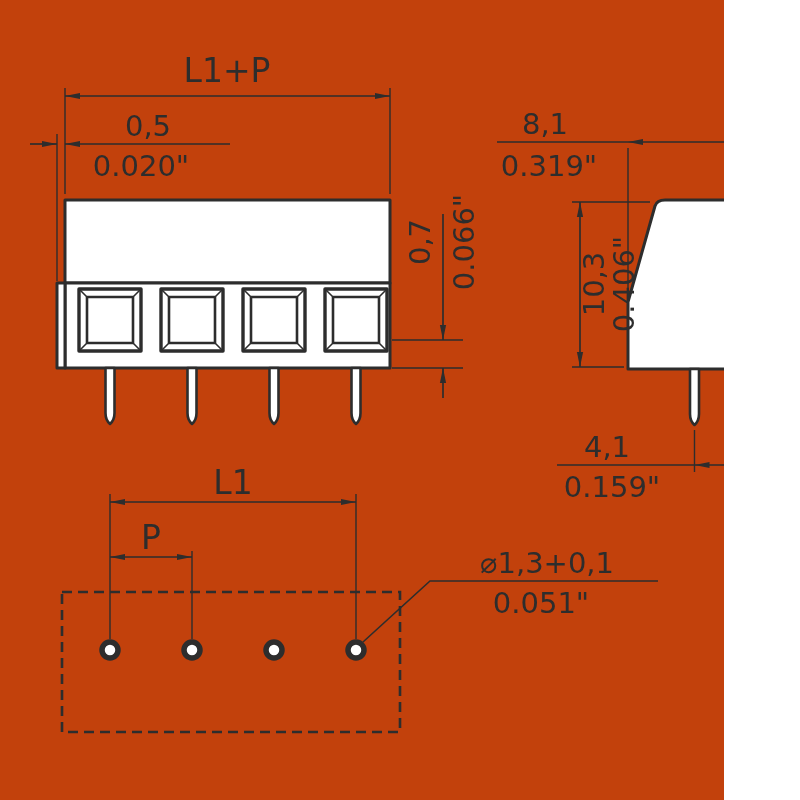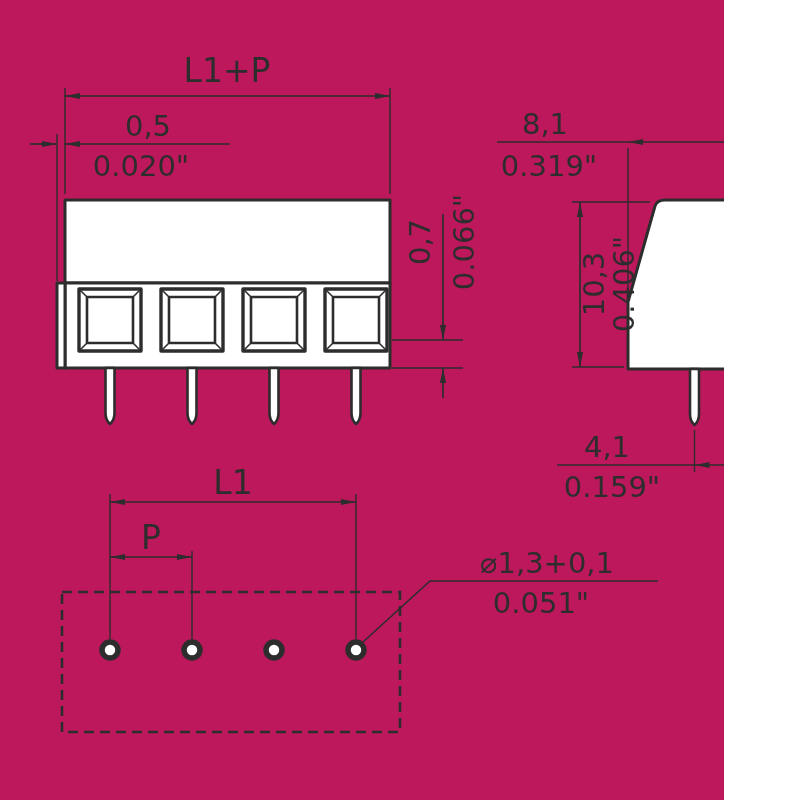--- a/index.html
+++ b/index.html
@@ -1,16 +1,16 @@
 <!DOCTYPE html>
 <html><head>
 <meta charset="utf-8">
 <style>
   html,body{margin:0;padding:0;background:#ffffff}
-  .canvas{width:724px;height:800px;background:#be185d;font-family:"DejaVu Sans",sans-serif;overflow:hidden}
+  .canvas{width:724px;height:800px;background:#c2410c;font-family:"DejaVu Sans",sans-serif;overflow:hidden}
   svg{display:block}
   .outline{fill:#ffffff;stroke:#2d2d2d;stroke-width:3;stroke-linejoin:round}
   .sq{fill:#ffffff;stroke:#2d2d2d;stroke-width:3.4;stroke-linejoin:round}
   .sq2{fill:none;stroke:#2d2d2d;stroke-width:2.6;stroke-linejoin:round}
   .inner{fill:none;stroke:#2d2d2d;stroke-width:2.2}
   .thin{fill:none;stroke:#2d2d2d;stroke-width:1.6}
   .ext{fill:none;stroke:#2d2d2d;stroke-width:1.4}
   .dim{fill:none;stroke:#2d2d2d;stroke-width:1.7}
   .dashed{fill:none;stroke:#2d2d2d;stroke-width:2.6;stroke-dasharray:10 6}
   .hole{fill:#ffffff;stroke:#2d2d2d;stroke-width:5.5}

